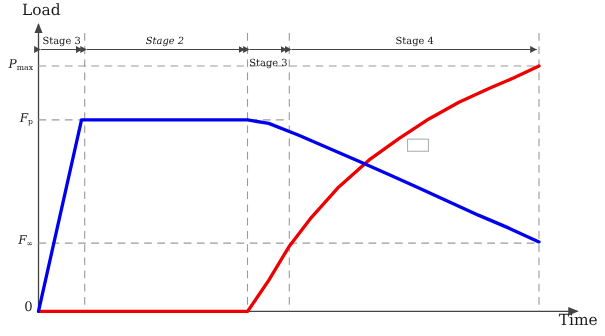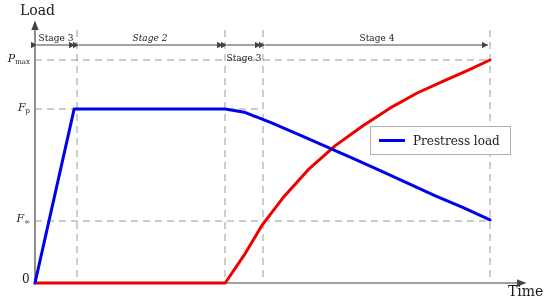--- a/index.html
+++ b/index.html
@@ -143,19 +143,15 @@
   <div class="tick-label" id="tick-pmax"><span>P</span><sub>max</sub></div>
   <div class="tick-label" id="tick-fp"><span>F</span><sub>p</sub></div>
   <div class="tick-label" id="tick-finf"><span>F</span><sub>∞</sub></div>
 
   <div class="stage-label" id="stage-label-1">Stage 3</div>
   <div class="stage-label" id="stage-label-2">Stage 2</div>
   <div class="stage-label" id="stage-label-3">Stage 3</div>
   <div class="stage-label" id="stage-label-4">Stage 4</div>
 
   <div id="legend">
-    <div class="legend-row">
-      <span class="legend-swatch" id="legend-swatch-0" style="background: rgb(0, 0, 238);"></span>
-      <span class="legend-text">Prestress load</span>
-    </div>
   </div>
 
 </div>
 
 </body></html>

